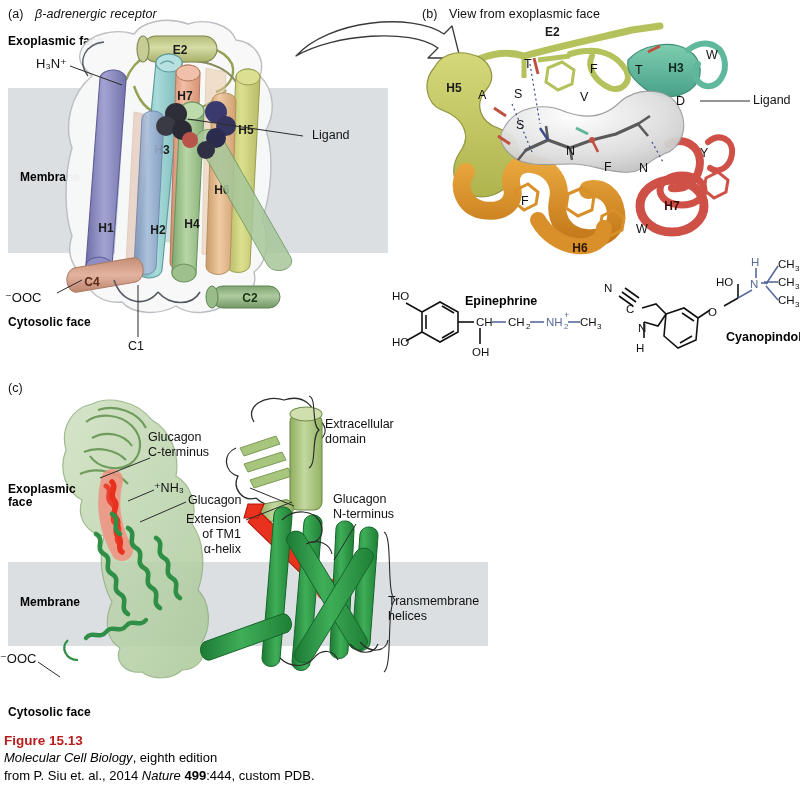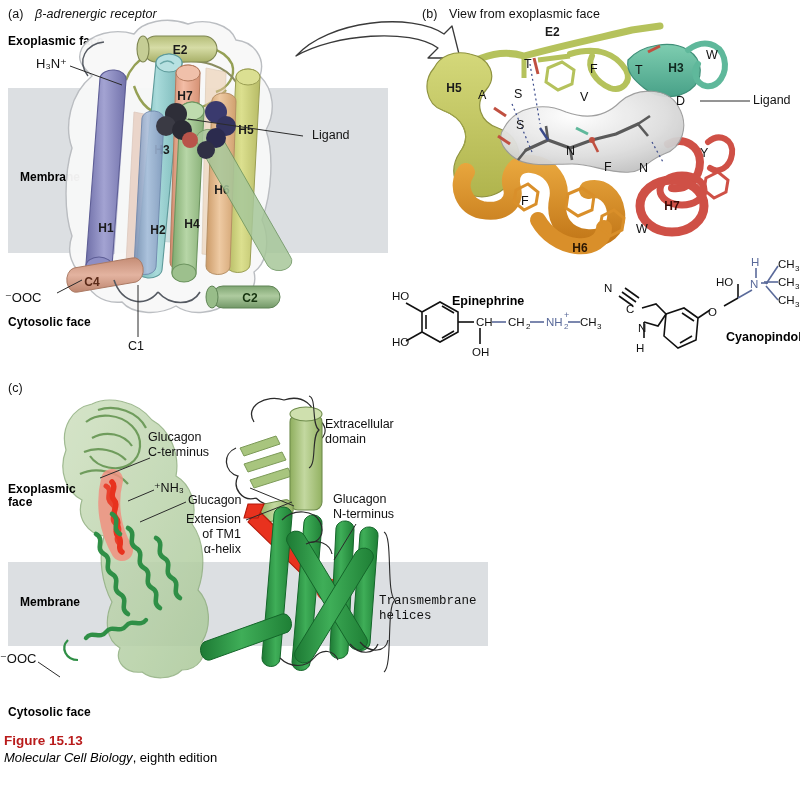--- a/index.html
+++ b/index.html
@@ -364,21 +364,21 @@
   <text x="88" y="44" font-family="Liberation Sans, sans-serif" font-size="11.5" fill="#111">CH</text>
   <text x="120" y="44" font-family="Liberation Sans, sans-serif" font-size="11.5" fill="#111">CH</text>
   <text x="138" y="47" font-family="Liberation Sans, sans-serif" font-size="8" fill="#111">2</text>
   <text x="158" y="44" font-family="Liberation Sans, sans-serif" font-size="11.5" fill="#5a6a9a">NH</text>
   <text x="176" y="47" font-family="Liberation Sans, sans-serif" font-size="8" fill="#5a6a9a">2</text>
   <text x="176" y="36" font-family="Liberation Sans, sans-serif" font-size="9" fill="#5a6a9a">+</text>
   <text x="192" y="44" font-family="Liberation Sans, sans-serif" font-size="11.5" fill="#111">CH</text>
   <text x="209" y="47" font-family="Liberation Sans, sans-serif" font-size="8" fill="#111">3</text>
   <text x="84" y="74" font-family="Liberation Sans, sans-serif" font-size="11.5" fill="#111">OH</text>
 </svg>
-<div class="abs chem-label" style="left:428px;top:294px;padding-left:24px;">Epinephrine</div>
+<div class="abs chem-label" style="left:441px;top:294px;padding-left:24px;">Epinephrine</div>
 
 <svg class="abs" style="left:598px;top:258px;" width="200" height="110" viewBox="0 0 200 110">
   <g stroke="#111111" stroke-width="1.6" fill="none">
 
     <line x1="24" y1="34" x2="38" y2="44"></line>
     <line x1="27" y1="30" x2="41" y2="40"></line>
     <line x1="21" y1="38" x2="35" y2="48"></line>
 
     <polyline points="44,50 58,46 68,56 60,68 46,64"></polyline>
 
@@ -567,33 +567,36 @@
 </svg>
 
 <div class="abs lead-label" style="left:333px;top:492px;line-height:15px;">
   <span>Glucagon</span><br>
   <span>N-terminus</span>
 </div>
 <svg class="abs" style="left:334px;top:524px;" width="24" height="38">
   <line x1="22" y1="0" x2="0" y2="36" stroke="#2b2b2b" stroke-width="1"></line>
 </svg>
 
-<div class="abs lead-label" style="left:379px;top:594px;line-height:15px;font-family:Liberation Mono, monospace;">
+<div class="abs lead-label" style="left:388px;top:594px;line-height:15px;">
   <span>Transmembrane</span><br>
   <span>helices</span>
 </div>
 <svg class="abs" style="left:380px;top:530px;" width="20" height="148">
   <path d="M4 2 C13 6,6 64,15 70 C6 76,13 136,4 142" fill="none" stroke="#2b2b2b" stroke-width="1.1"></path>
 </svg>
 
 <div class="abs lead-label" style="left:0px;top:651px;font-size:13px;">⁻OOC</div>
 <svg class="abs" style="left:38px;top:662px;" width="24" height="18">
   <line x1="0" y1="0" x2="22" y2="15" stroke="#2b2b2b" stroke-width="1"></line>
 </svg>
 
 <div class="abs face-label" style="left:8px;top:705px;">Cytosolic face</div>
 
 <div class="abs" style="left:4px;top:733px;width:790px;">
   <div class="cap-title">Figure 15.13</div>
   <div class="cap-line" style="margin-top:2px;">
     <i>Molecular Cell Biology</i><span>, eighth edition</span>
   </div>
+  <div class="cap-line" style="margin-top:3px;">
+    <span>from P. Siu et. al., 2014 </span><i>Nature</i><span>&nbsp;</span><b>499</b><span>:444, custom PDB.</span>
+  </div>
 </div>
 
 </body></html>

